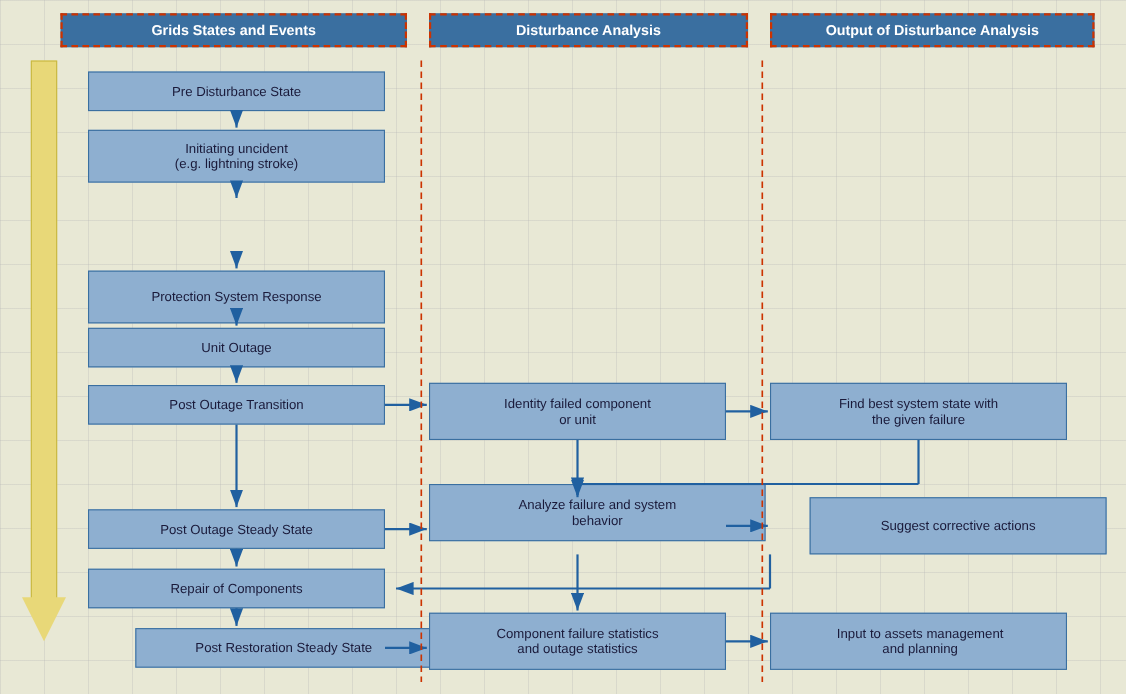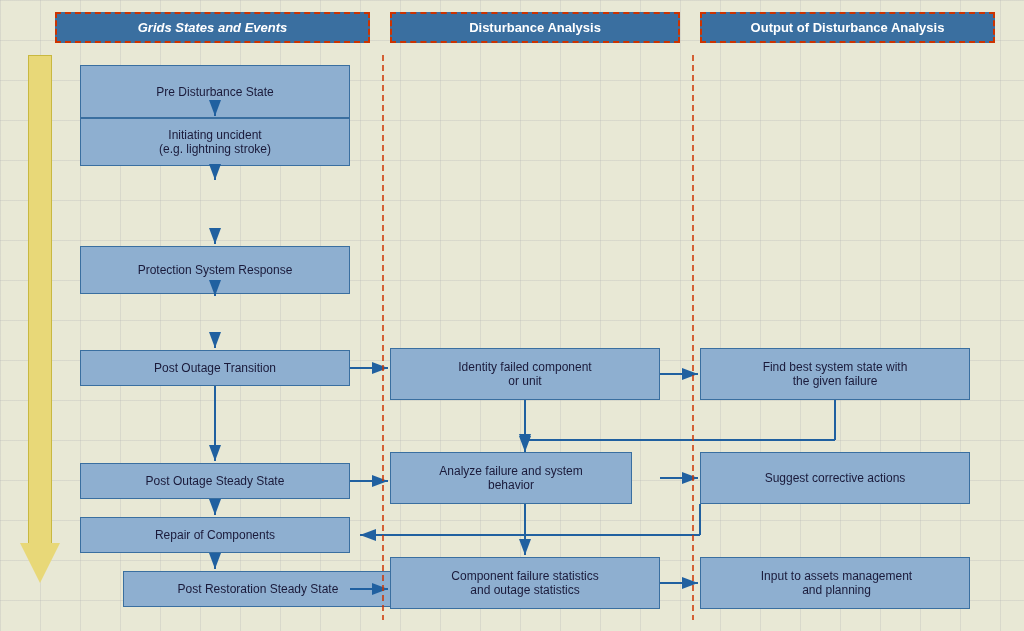--- a/index.html
+++ b/index.html
@@ -42,21 +42,20 @@
       color: white;
       font-weight: bold;
       font-size: 13px;
       padding: 6px 10px;
       text-align: center;
     }
 
     .col-header-1 {
       left: 55px;
       width: 315px;
-      font-style: italic;
     }
 
     .col-header-2 {
       left: 390px;
       width: 290px;
     }
 
     .col-header-3 {
       left: 700px;
       width: 295px;
@@ -139,56 +138,59 @@
 
   <div class="yellow-arrow">
     <div class="yellow-arrow-body"></div>
     <div class="yellow-arrow-head"></div>
   </div>
 
   <div class="col-header col-header-1">Grids States and Events</div>
   <div class="col-header col-header-2">Disturbance Analysis</div>
   <div class="col-header col-header-3">Output of Disturbance Analysis</div>
 
-  <div class="box box-left" style="top:65px; height:53px;text-align:center;">
+  <div class="box box-left" style="top:65px; height:36px;text-align:center;">
     <span>Pre Disturbance State</span>
   </div>
   <div class="box box-left" style="top:118px; height:48px;">
     <span>Initiating uncident<br>(e.g. lightning stroke)</span>
   </div>
   <div class="box box-left" style="top:246px; height:48px;">
     <span>Protection System Response</span>
   </div>
+  <div class="box box-left" style="top:298px; height:36px;">
+    <span>Unit Outage</span>
+  </div>
   <div class="box box-left" style="top:350px; height:36px;">
     <span>Post Outage Transition</span>
   </div>
   <div class="box box-left" style="top:463px; height:36px;">
     <span>Post Outage Steady State</span>
   </div>
   <div class="box box-left" style="top:517px; height:36px;">
     <span>Repair of Components</span>
   </div>
   <div class="box box-left" style="top:571px; height:36px;margin-left:43px;">
     <span>Post Restoration Steady State</span>
   </div>
 
   <div class="box box-middle" style="top:348px; height:52px; width:270px;">
     <span>Identity failed component<br>or unit</span>
   </div>
-  <div class="box box-middle" style="top:452px; height:52px; width:242px;">
+  <div class="box box-middle" style="top:440px; height:52px; width:306px;">
     <span>Analyze failure and system<br>behavior</span>
   </div>
   <div class="box box-middle" style="top:557px; height:52px; width:270px;">
     <span>Component failure statistics<br>and outage statistics</span>
   </div>
 
   <div class="box box-right" style="top:348px; height:52px; width:270px;">
     <span>Find best system state with<br>the given failure</span>
   </div>
-  <div class="box box-right" style="top:452px; height:52px; width:270px;">
+  <div class="box box-right" style="top:452px; height:52px; width:270px;margin-left:36px;">
     <span>Suggest corrective actions</span>
   </div>
   <div class="box box-right" style="top:557px; height:52px; width:270px;padding-left:11px;">
     <span>Input to assets management<br>and planning</span>
   </div>
 
   <svg class="arrows">
     <defs>
       <marker id="arrowhead-blue" markerWidth="8" markerHeight="6" refX="8" refY="3" orient="auto">
         <polygon points="0 0, 8 3, 0 6" fill="#2060a0"></polygon>

